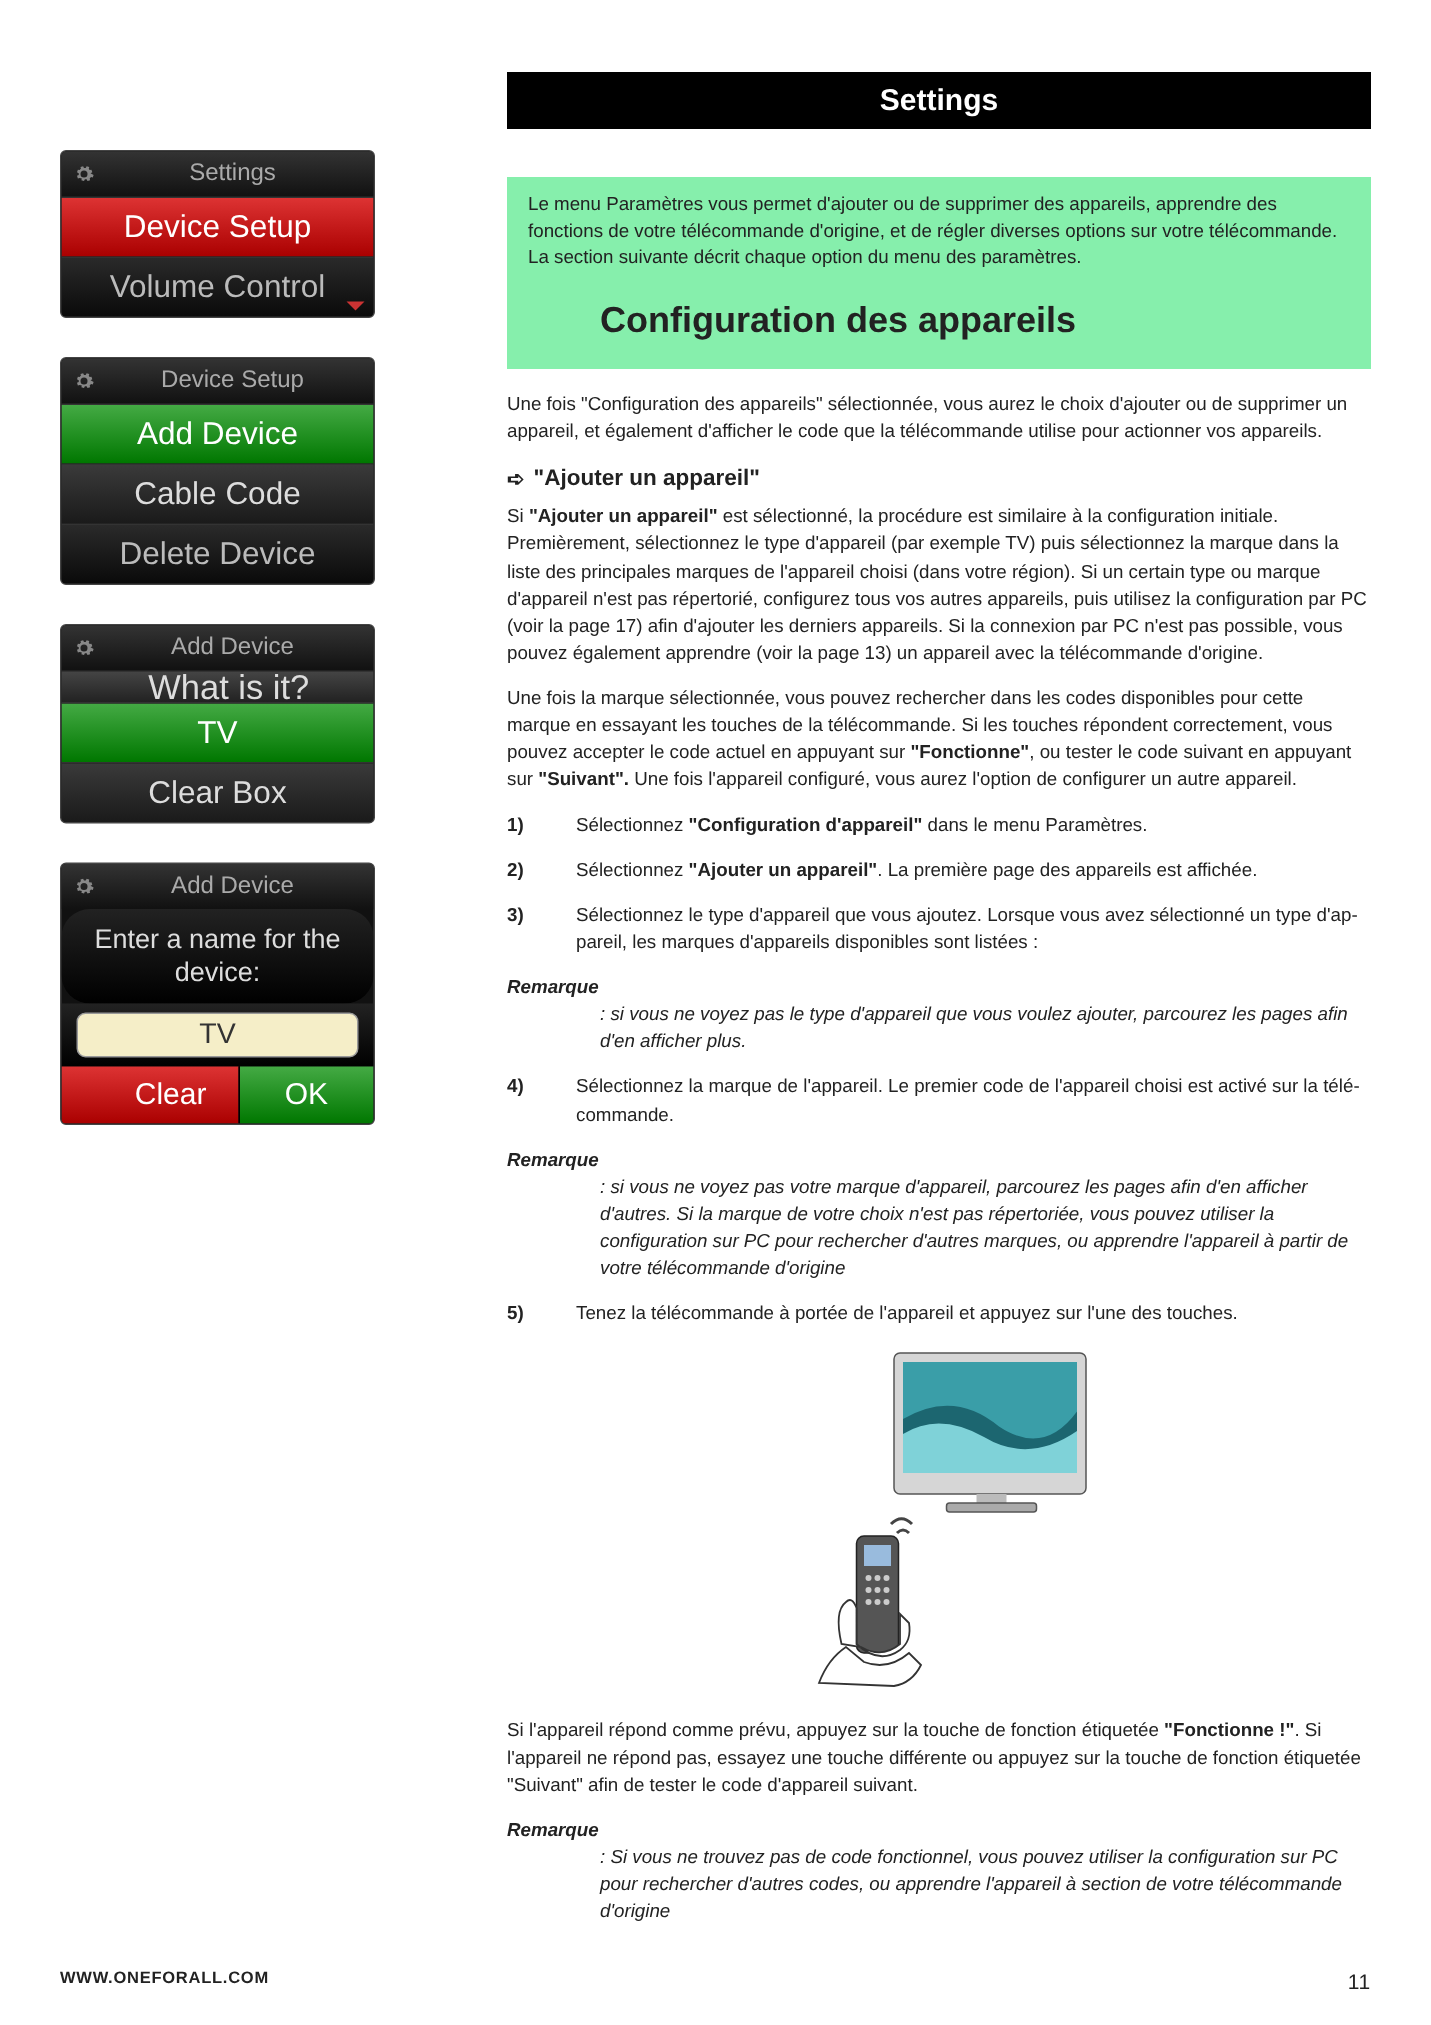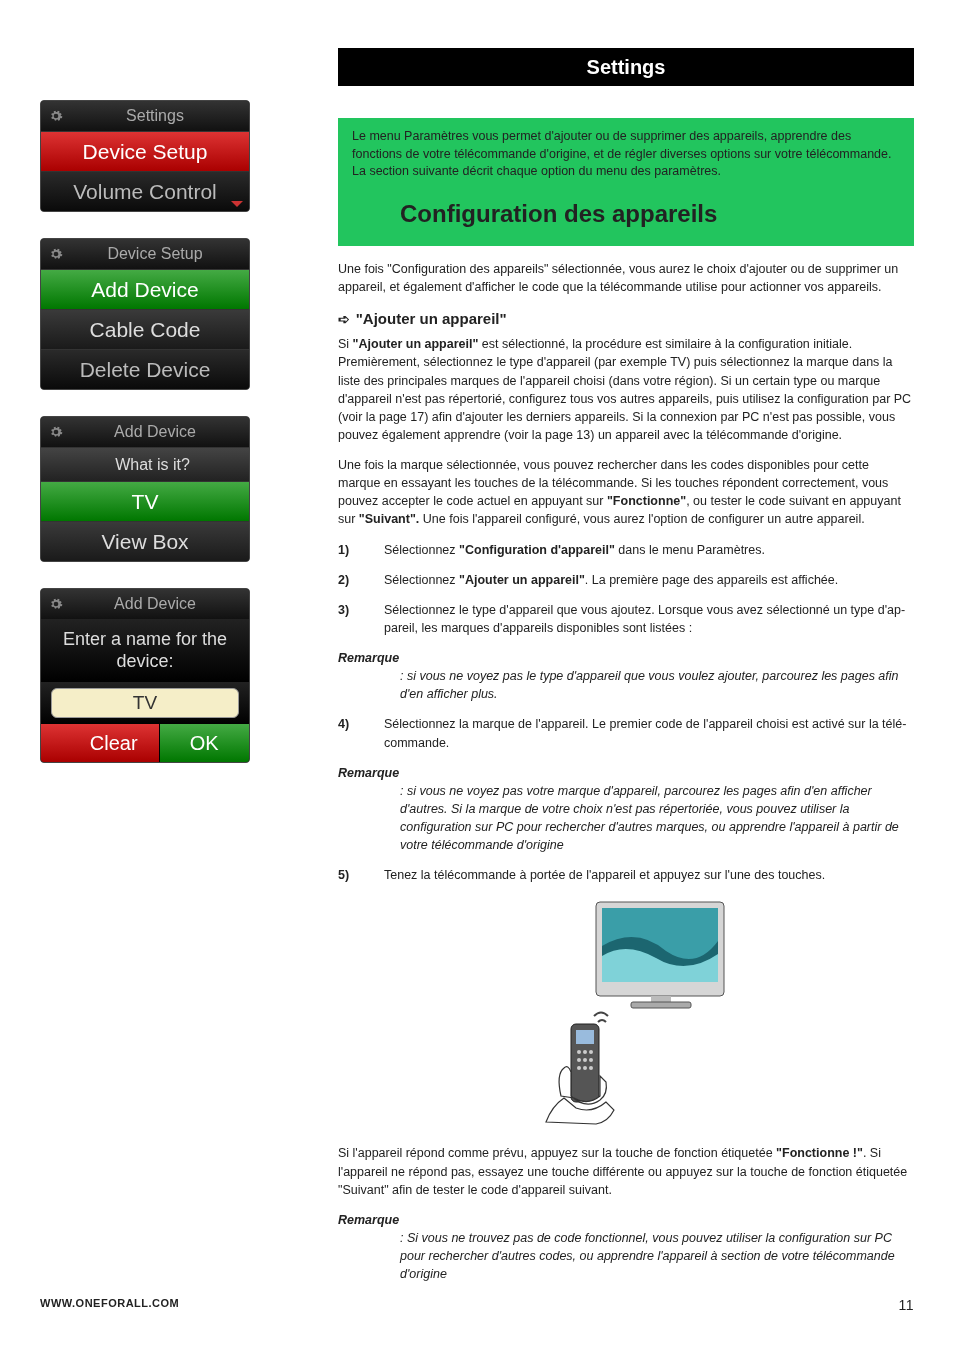--- a/index.html
+++ b/index.html
@@ -79,20 +79,21 @@
     border-right: 6px solid transparent;
     border-top: 6px solid #c33;
   }
   .panel4 .question {
     background: linear-gradient(#222,#000);
     color: #ddd;
     font-size: 18px;
     text-align: center;
     padding: 10px 6px;
     line-height: 1.2;
+    border-radius: 19px;
   }
   .panel4 .input-row {
     background: linear-gradient(#222,#000);
     padding: 6px 10px;
   }
   .panel4 .tv-input {
     width: 100%;
     height: 30px;
     border-radius: 6px;
     background: #f5eec8;
@@ -108,21 +109,21 @@
     height: 38px;
     display: flex;
     align-items: center;
     justify-content: center;
     font-size: 20px;
     color: #fff;
   }
   .pbtn.clear { background: linear-gradient(#d33,#a00); border-right:1px solid #000;padding-left:28px;}
   .pbtn.ok { background: linear-gradient(#4a4,#070); text-align: center; }
   .intro-box {
-    background: #22c55e;
+    background: #86efac;
     padding: 10px 14px 10px 14px;
     font-size: 12.5px;
     line-height: 1.4;
     margin-bottom: 2px;
   }
   .intro-box h2 {
     font-size: 24px;
     font-weight: bold;
     margin-top: 16px;
     margin-bottom: 6px;
@@ -160,21 +161,21 @@
   .remark .rtext { font-style: italic; display:block; margin-left:62px; }
   .illustration {
     width: 220px;
     height: 230px;
     margin: 12px auto 18px auto;
     display:block;
     border:none;
   }
   .footer {
     position: absolute;
-    bottom: 42px;
+    bottom: 26px;
     left: 40px;
     right: 40px;
     display: flex;
     justify-content: space-between;
     font-size: 11px;
     letter-spacing: 0.5px;
     color:#222;
   }
   .footer .url { font-weight: bold; }
   .footer .page { font-size: 14px; }
@@ -222,28 +223,28 @@
       </div>
   </div>
 
   <div class="panel">
     <div class="panel-header">
       <svg class="gear" viewBox="0 0 24 24">
           <path d="M12 8a4 4 0 100 8 4 4 0 000-8zm9 4l2 1-1 3-2-.5a8 8 0 01-1.5 1.5l.5 2-3 1-1-2h-2l-1 2-3-1 .5-2A8 8 0 017 16.5L5 17l-1-3 2-1v-2L4 10l1-3 2 .5A8 8 0 018.5 6L8 4l3-1 1 2h2l1-2 3 1-.5 2A8 8 0 0118.5 7.5L20.5 7l1 3-2 1z"></path>
         </svg>
       <span class="ph-title">Add Device</span>
     </div>
-    <div class="panel-item dark" style="height:34px;font-size:16px;background:linear-gradient(#444,#222);padding-left:15px;">
+    <div class="panel-item dark" style="height:21px;font-size:23px;background:linear-gradient(#444,#222);padding-left:15px;">
         <span>What is it?</span>
       </div>
     <div class="panel-item green">
         <span>TV</span>
       </div>
     <div class="panel-item dark">
-        <span>View Box</span>
+        <span>Clear Box</span>
       </div>
   </div>
 
   <div class="panel panel4">
     <div class="panel-header">
       <svg class="gear" viewBox="0 0 24 24">
           <path d="M12 8a4 4 0 100 8 4 4 0 000-8zm9 4l2 1-1 3-2-.5a8 8 0 01-1.5 1.5l.5 2-3 1-1-2h-2l-1 2-3-1 .5-2A8 8 0 017 16.5L5 17l-1-3 2-1v-2L4 10l1-3 2 .5A8 8 0 018.5 6L8 4l3-1 1 2h2l1-2 3 1-.5 2A8 8 0 0118.5 7.5L20.5 7l1 3-2 1z"></path>
         </svg>
       <span class="ph-title">Add Device</span>
     </div>

